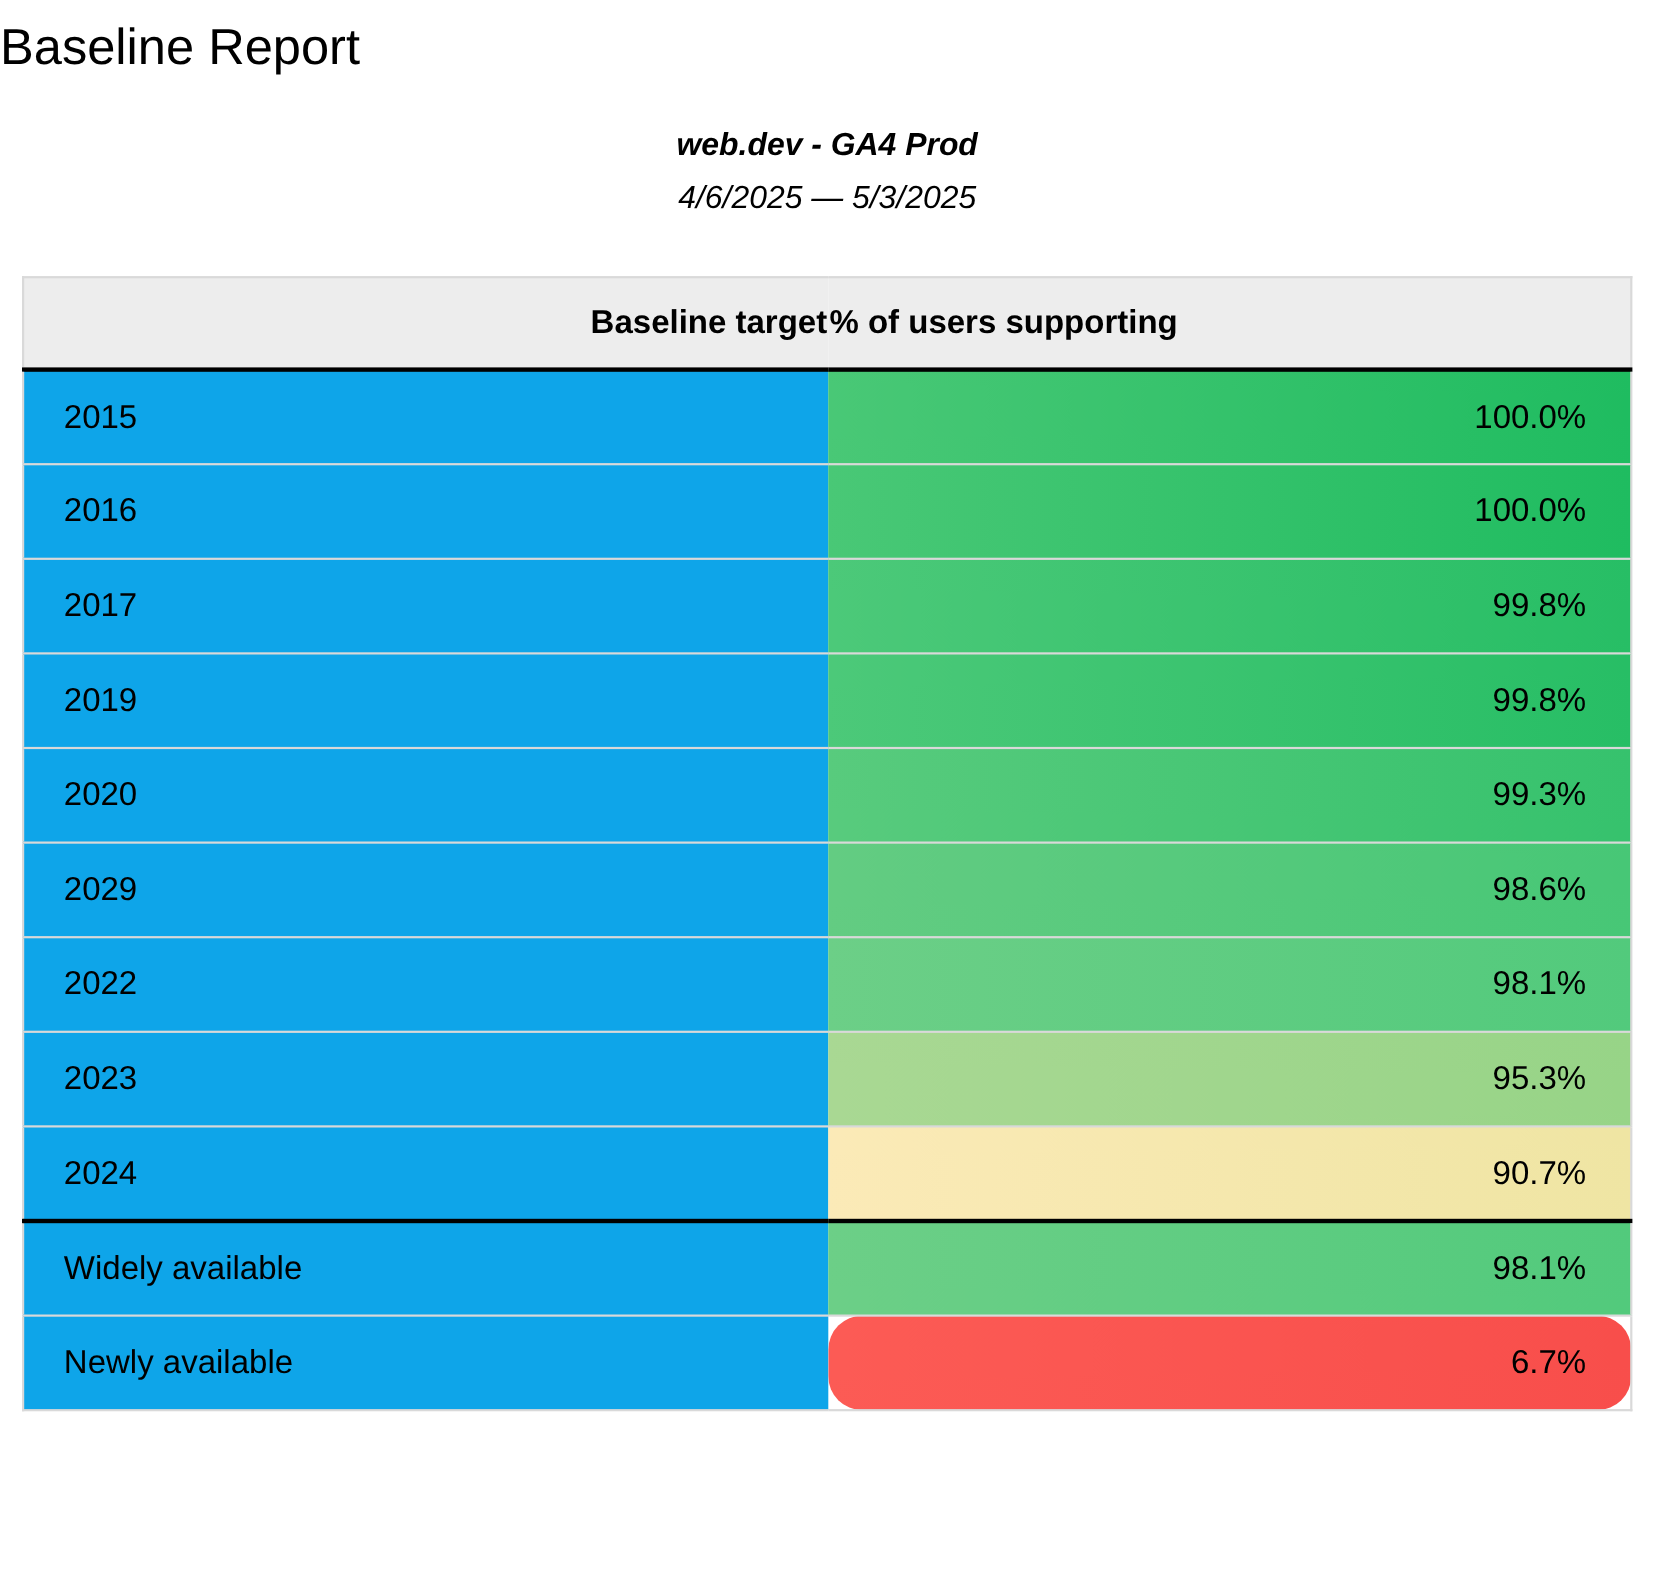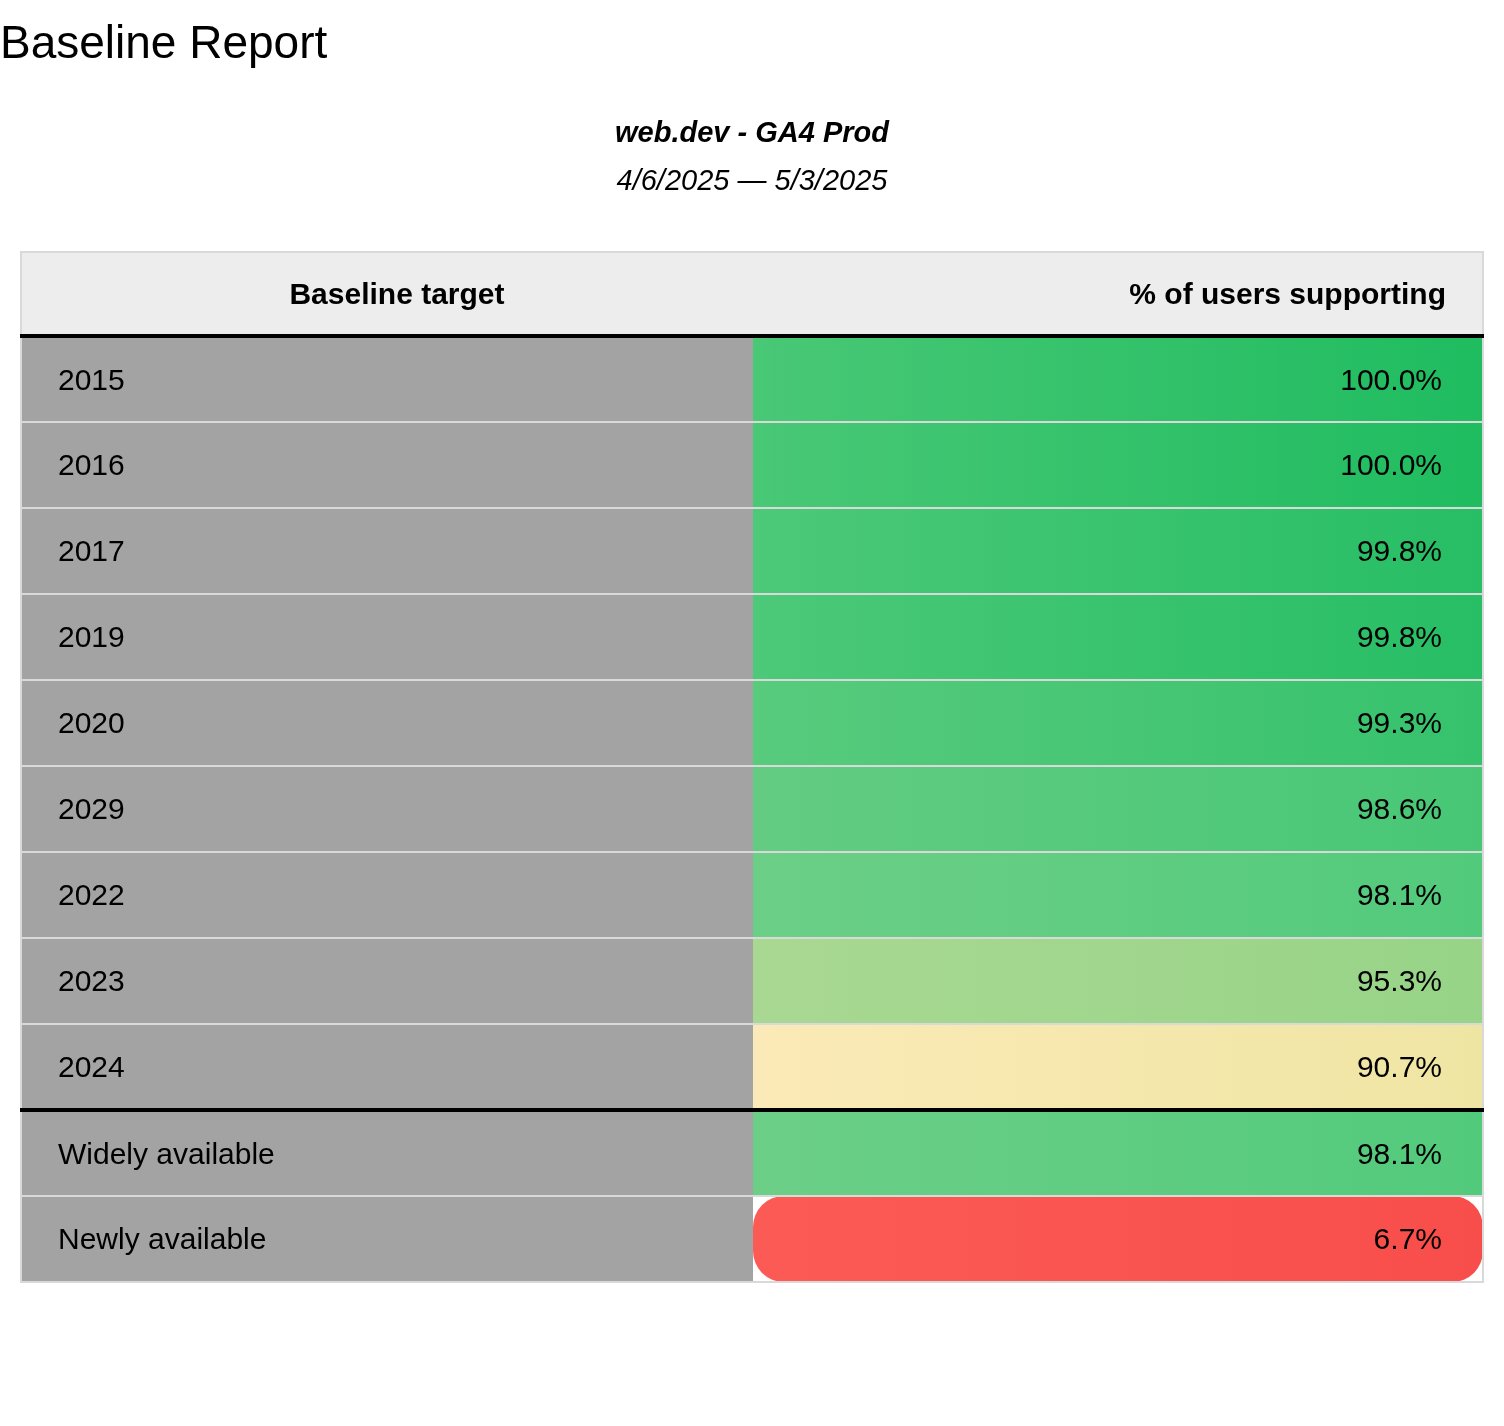--- a/index.html
+++ b/index.html
@@ -46,23 +46,23 @@
     font-size: 30px;
     vertical-align: middle;
   }
   th {
     background: #ededed;
     height: 84px;
     font-weight: 700;
     border-bottom: 4px solid #000;
   }
   td { height: 86px; border-top: 2px solid #d9d9d9; }
-  .col-target  { width: 732px; text-align: center;  padding-left: 20px; }
-  .col-value   { text-align: right; padding-right: 36px; }
-  .cell-target { text-align: left;  padding-left: 36px; background: #a3a3a3; }
+  .col-target  { width: 732px; text-align: right;  padding-left: 20px; }
+  .col-value   { text-align: left; padding-right: 36px; }
+  .cell-target { text-align: left;  padding-left: 36px; background: #0ea5e9; }
   .cell-value  { text-align: right; padding-right: 40px; }
   tr.section-start td { border-top: 4px solid #000; }
 </style>
 </head>
 <body>
 
 <div class="report">
   <h1 class="title">Baseline Report</h1>
   <div class="subtitle">web.dev - GA4 Prod</div>
   <div class="daterange">4/6/2025 — 5/3/2025</div>

